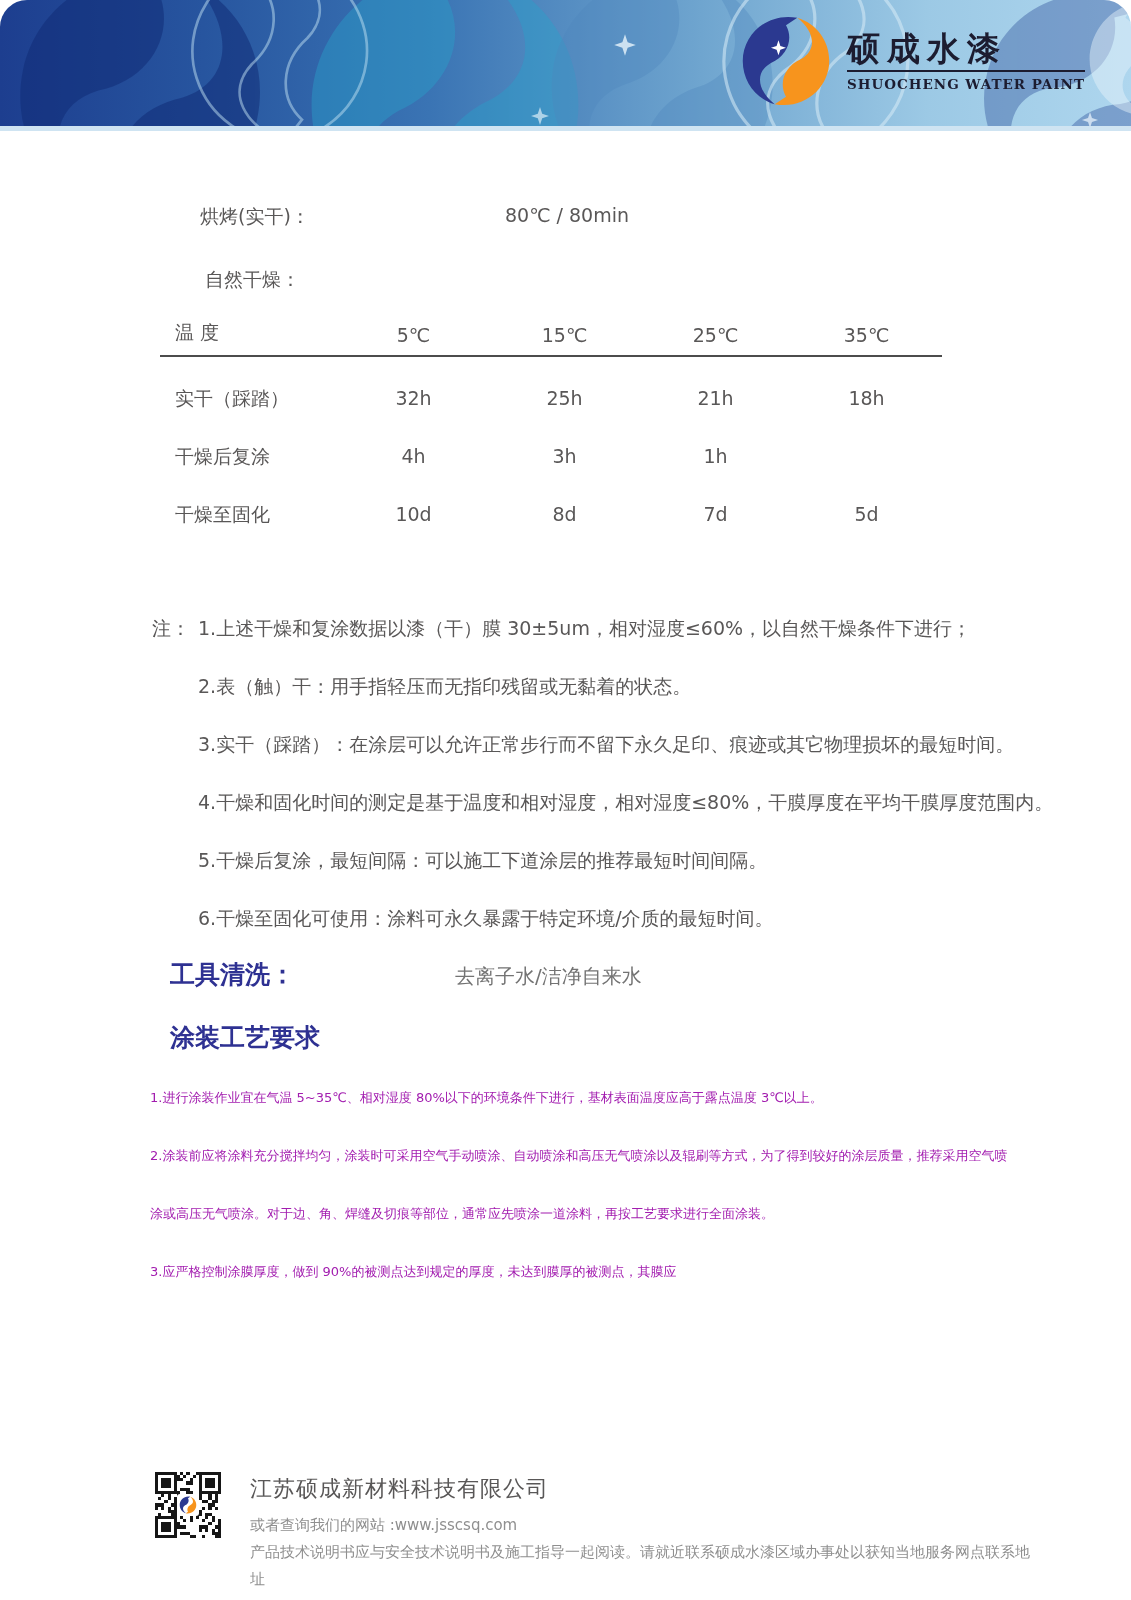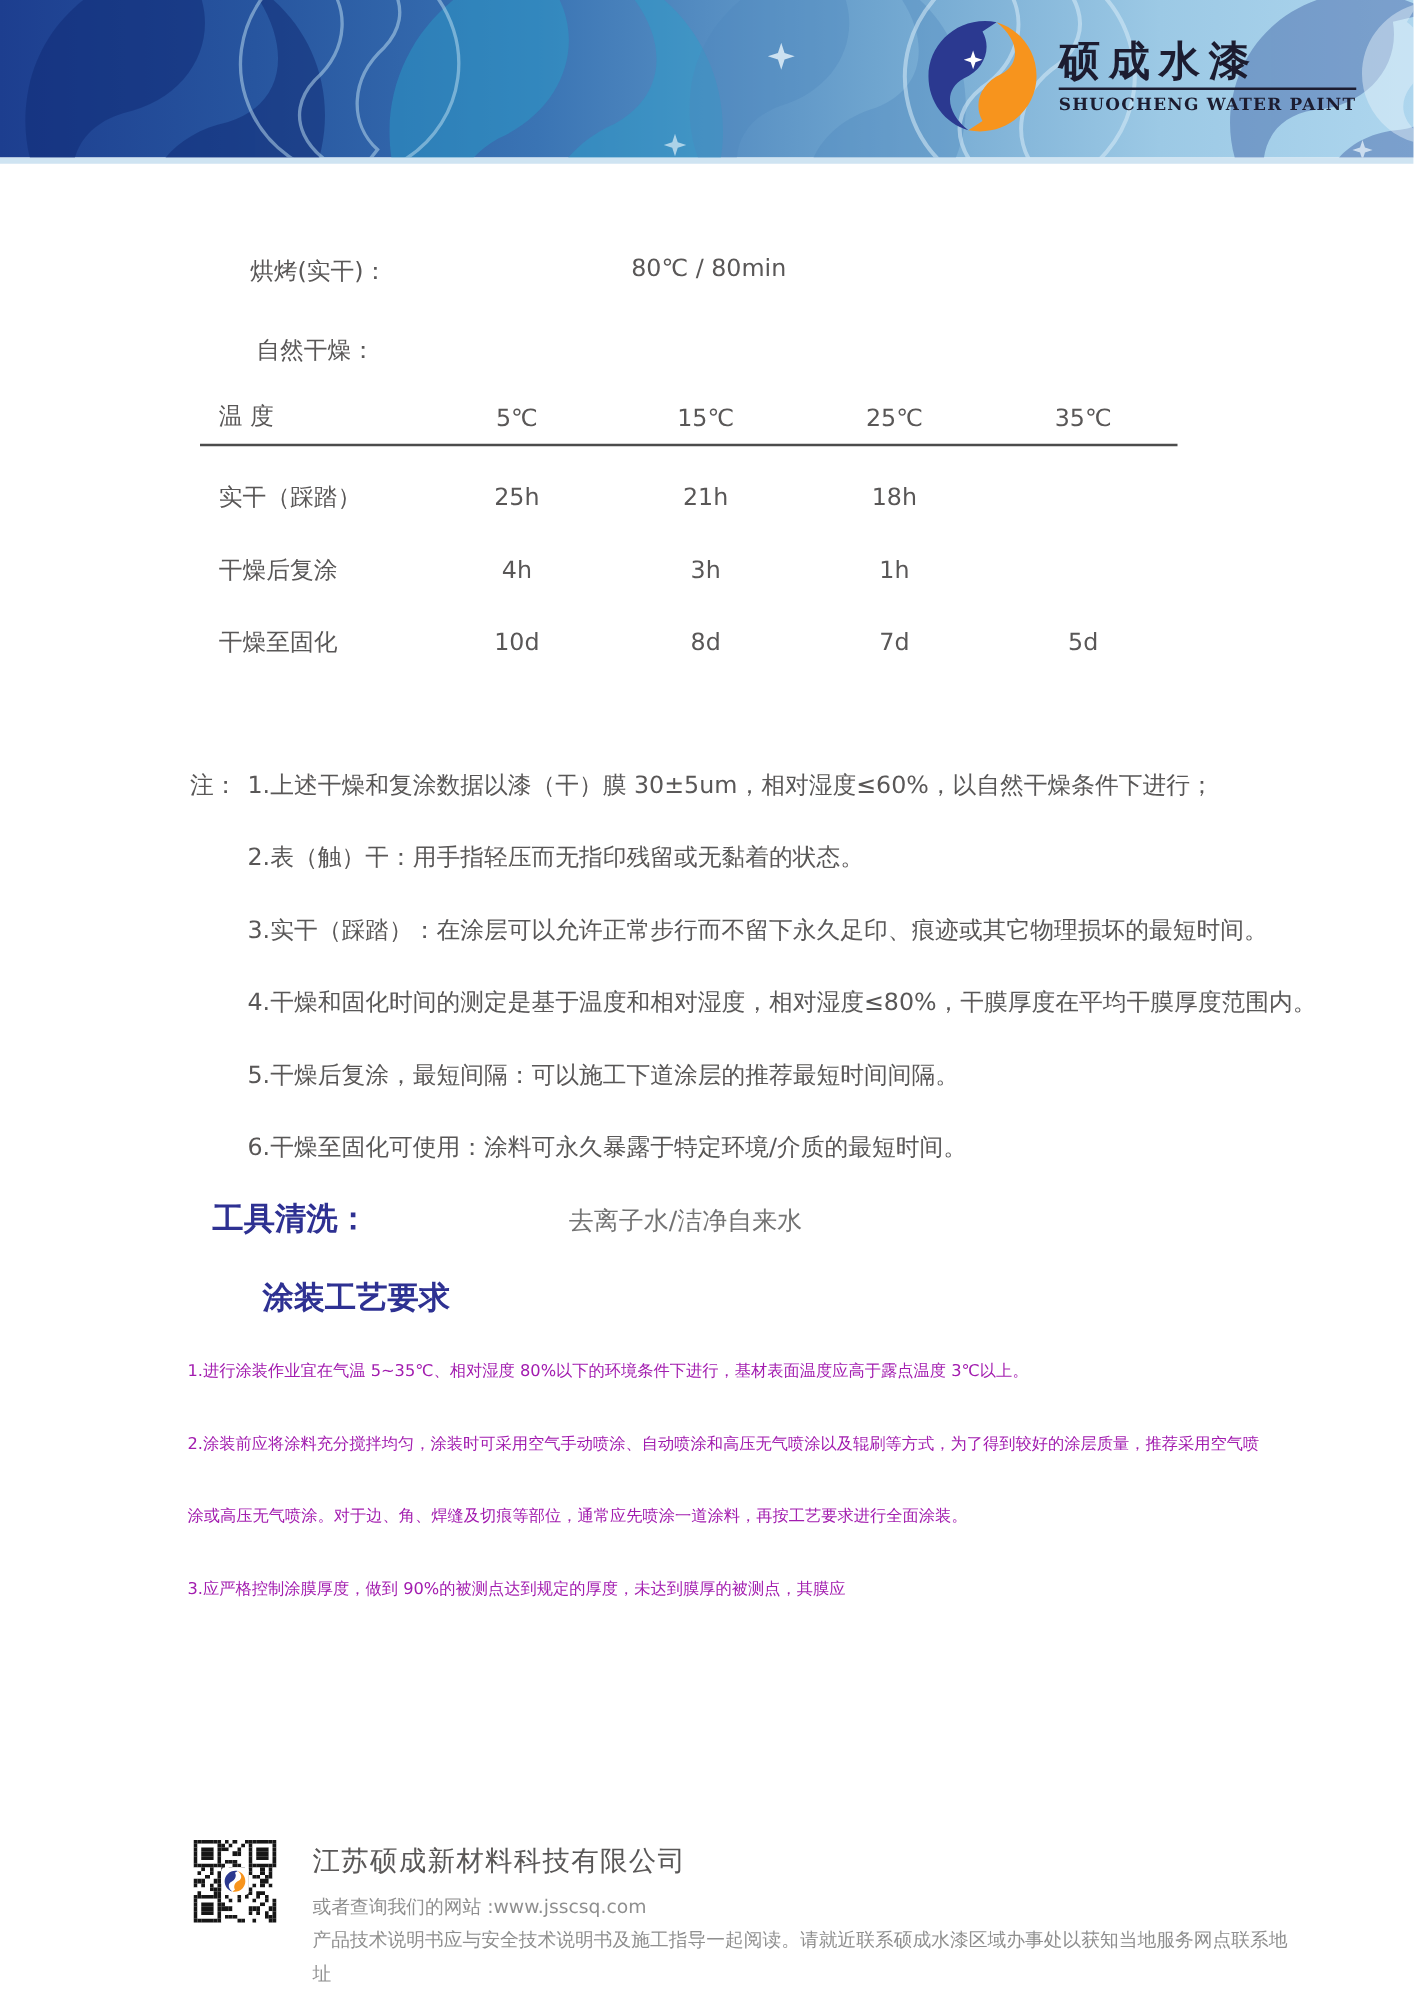--- a/index.html
+++ b/index.html
@@ -1,17 +1,17 @@
 <!DOCTYPE html>
 <html lang="zh"><head>
 <meta charset="utf-8">
 <style>
   html,body{margin:0;padding:0;background:#ffffff;}
   body{font-family:"DejaVu Sans","Liberation Sans",sans-serif;}
-  .page{position:relative;width:1131px;height:1600px;background:#ffffff;overflow:hidden;}
+  .page{position:relative;width:1131px;height:1600px;background:#ffffff;overflow:hidden;border-radius:27px;}
 
   
   .banner{position:absolute;left:0;top:0;width:1131px;height:126px;
     background:linear-gradient(90deg,#1d3e8f 0%,#27559f 18%,#3a74b4 38%,#6fa5cf 62%,#9cc9e5 82%,#aed6ee 100%);
     border-bottom:5px solid #cfe4f2;}
   .banner svg.wm{position:absolute;left:0;top:0;width:100%;height:100%;}
   .logo-lockup{position:absolute;right:46px;top:14px;display:flex;align-items:center;gap:14px;}
   .logo-emblem{width:94px;height:94px;}
   .logo-text{display:flex;flex-direction:column;align-items:flex-start;}
   .logo-title{font-family:"DejaVu Serif","Liberation Serif",serif;font-weight:bold;font-size:33px;
@@ -38,21 +38,21 @@
 
   .notes{position:absolute;left:152px;top:599px;width:865px;font-size:19px;color:#595757;}
   .notes .prefix{position:absolute;left:0;top:0;height:58px;line-height:58px;}
   .notes ul{list-style:none;margin:0;padding:0 0 0 46px;}
   .notes li{height:58px;line-height:58px;white-space:nowrap;}
 
   .tool-row{position:absolute;left:170px;top:958px;display:flex;align-items:baseline;}
   .tool-row .lbl{width:285px;font-size:25px;font-weight:bold;color:#2e3192;}
   .tool-row .val{font-size:20px;color:#737373;}
 
-  .process-title{position:absolute;left:170px;top:1021px;font-size:25px;font-weight:bold;color:#2e3192;margin-left:40px;}
+  .process-title{position:absolute;left:170px;top:1021px;font-size:25px;font-weight:bold;color:#2e3192;}
 
   .paragraphs{position:absolute;left:150px;top:1069px;width:860px;font-size:13px;
     line-height:58px;color:#a21caf;}
   .paragraphs p{margin:0;}
 
   
   .footer{position:absolute;left:155px;top:1472px;right:90px;display:flex;gap:29px;}
   .qr-wrap{position:relative;width:66px;height:66px;flex:0 0 auto;}
   .qr{display:grid;grid-template-columns:repeat(21,1fr);grid-template-rows:repeat(21,1fr);
     width:66px;height:66px;background:#ffffff;}
@@ -115,20 +115,21 @@
     <div class="dry-head">
       <div class="hl">温 度</div>
       <div class="hc">5℃</div>
       <div class="hc">15℃</div>
       <div class="hc">25℃</div>
       <div class="hc">35℃</div>
     </div>
     <div class="dry-body">
       <div class="dry-row">
         <div class="rl">实干（踩踏）</div>
+        <div class="rc">32h</div>
         <div class="rc">25h</div>
         <div class="rc">21h</div>
         <div class="rc">18h</div>
       </div>
       <div class="dry-row">
         <div class="rl">干燥后复涂</div>
         <div class="rc">4h</div>
         <div class="rc">3h</div>
         <div class="rc">1h</div>
       </div>

